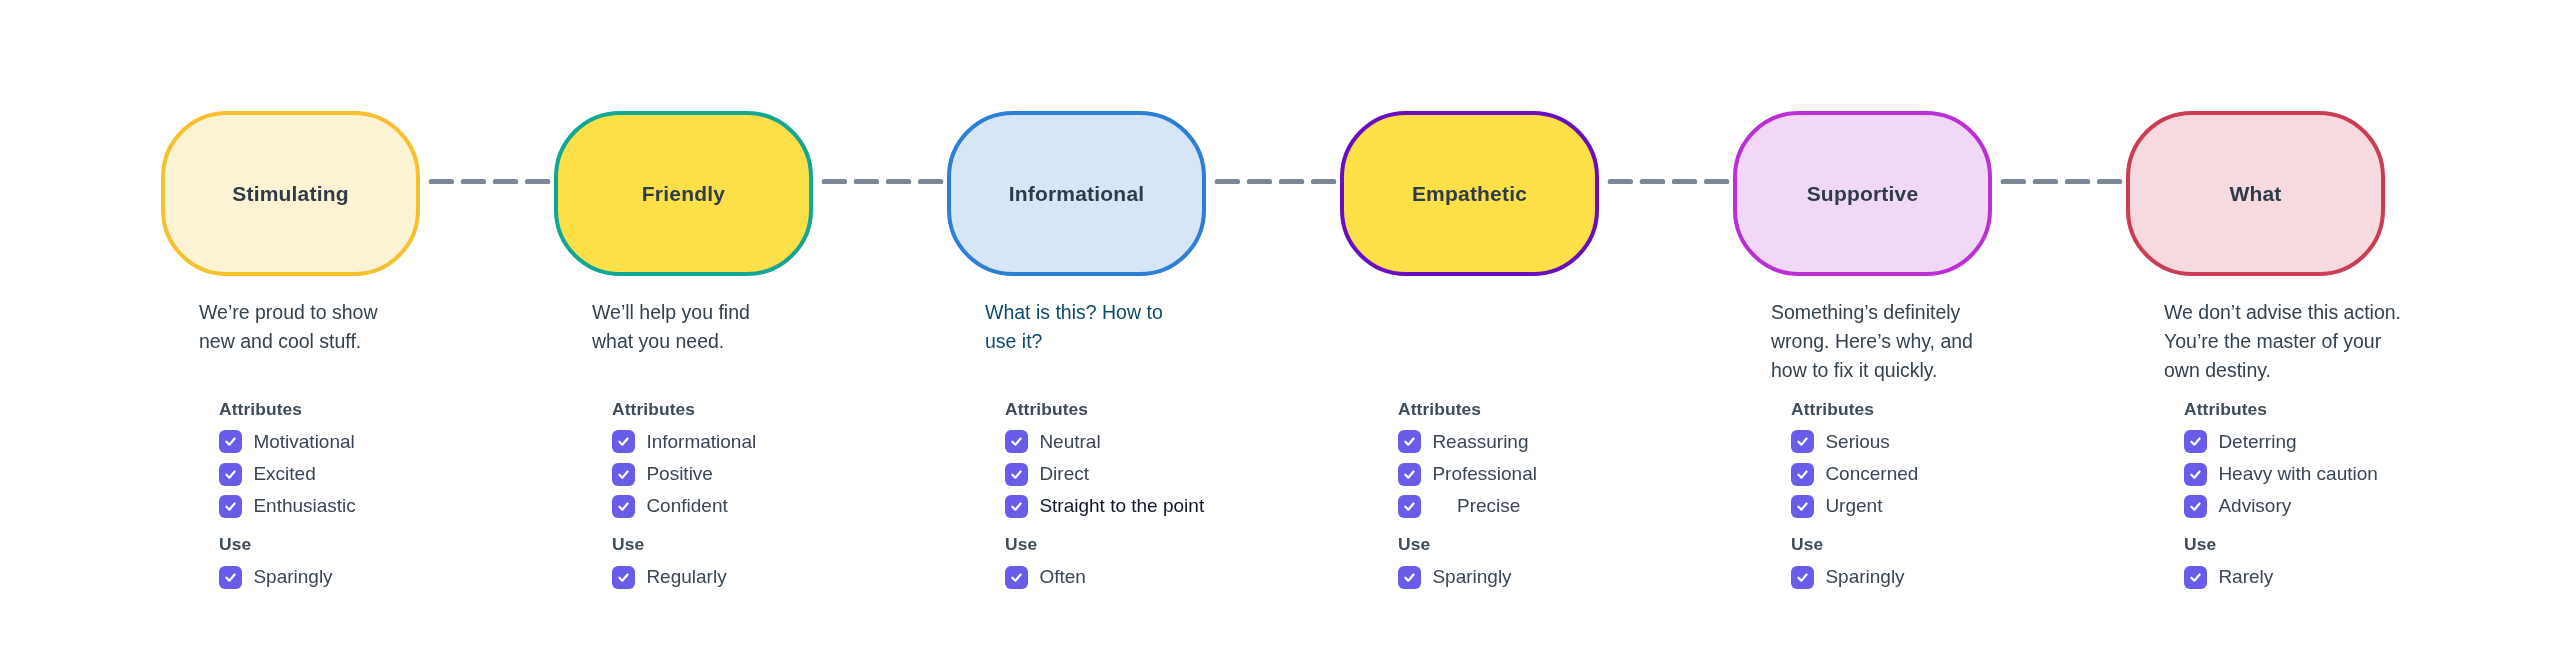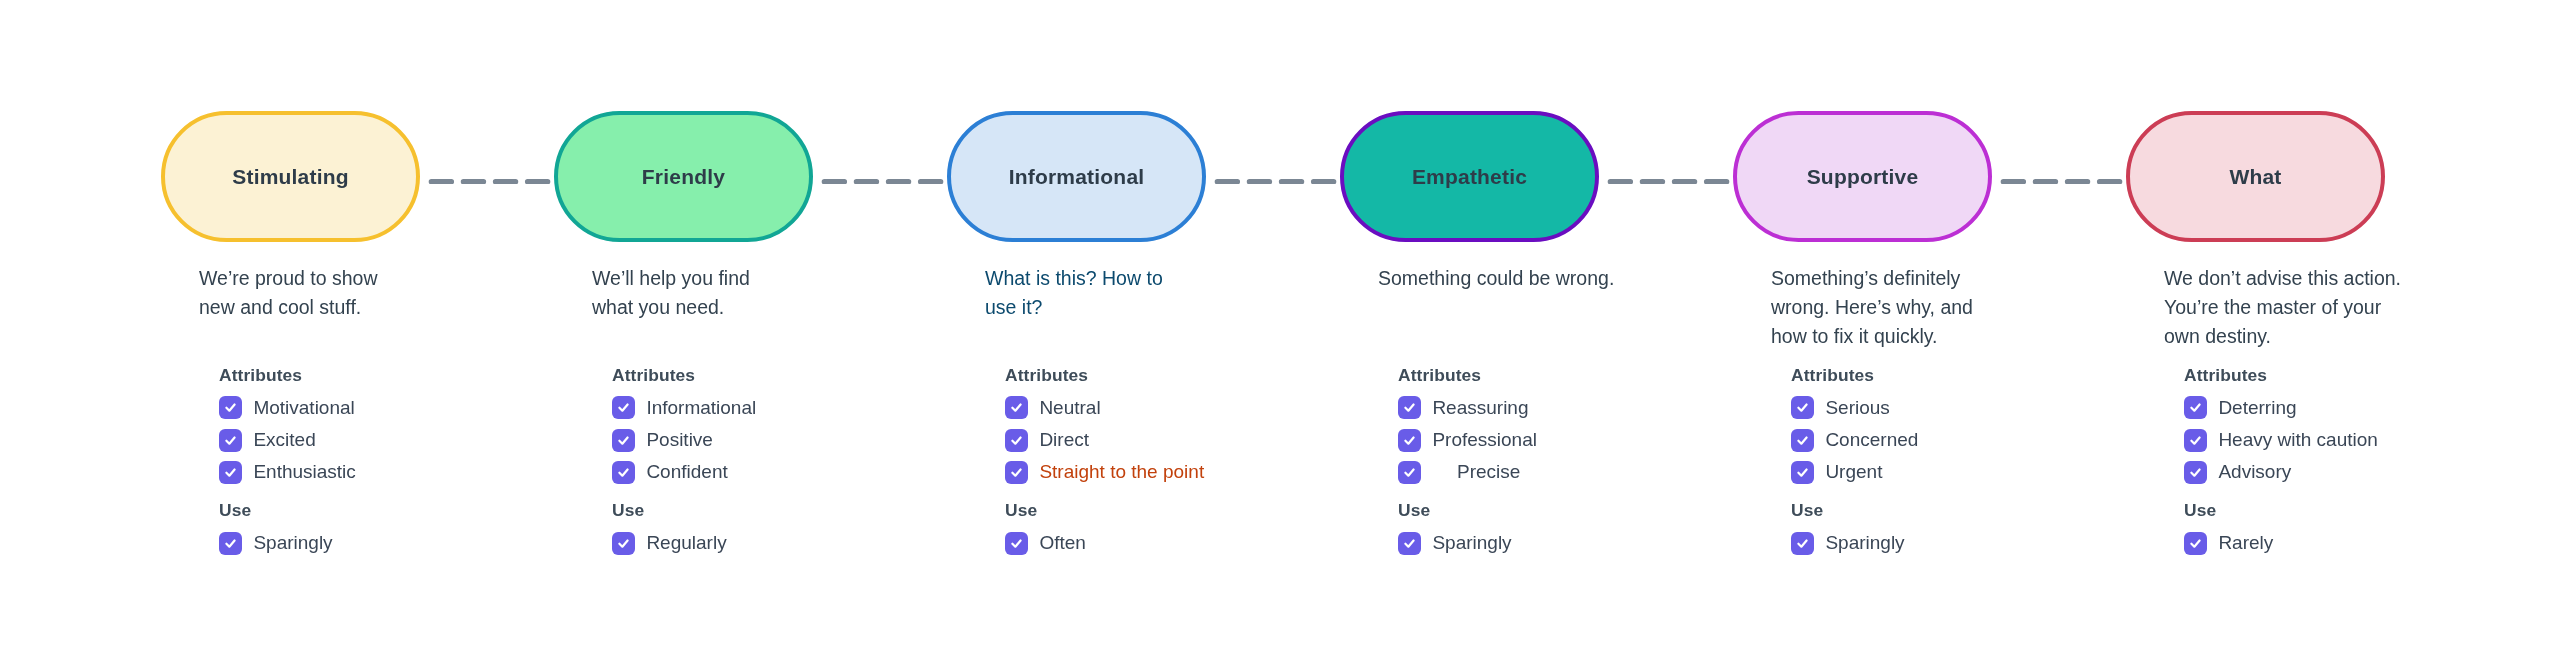--- a/index.html
+++ b/index.html
@@ -15,21 +15,21 @@
     padding:111px 0 0 161px;
     box-sizing:border-box;
   }
   .col{
     position:relative;
     width:393px;
     flex:0 0 393px;
   }
   .pill{
     box-sizing:border-box;
-    width:259px;height:131px;
+    width:259px;height:165px;
     border:4px solid #999;
     border-radius:66px;
     display:flex;align-items:center;justify-content:center;
   }
   .pill-title{
     font-size:21px;font-weight:600;letter-spacing:0.2px;
   }
   .connector{
     position:absolute;
     left:267px;top:63px;width:123px;height:5.4px;
@@ -122,21 +122,21 @@
           <svg viewBox="0 0 24 24">
             <path d="M5.5 12.5l4.8 4.8 8.5-10" fill="none" stroke="#ffffff" stroke-width="3.6" stroke-linecap="round" stroke-linejoin="round"></path>
           </svg>
         </span>
         <span class="check-label" style="color: rgb(58, 70, 86);">Sparingly</span>
       </div>
     </div>
   </div>
 
   <div class="col">
-    <div class="pill" style="border-color: rgb(17, 166, 149); background-color: #86efac;">
+    <div class="pill" style="border-color: rgb(17, 166, 149); background-color: #fde047;">
       <span class="pill-title" style="color: rgb(46, 60, 73);">Friendly</span>
     </div>
 
     <div class="connector">
       <svg width="123" height="5.4" viewBox="0 0 184 8">
         <line x1="5" y1="4" x2="179" y2="4" stroke-width="8" stroke-linecap="round" stroke-dasharray="30 18" style="stroke: rgb(123, 135, 148);"></line>
       </svg>
     </div>
 
     <div class="desc" style="color: rgb(51, 66, 79);">
@@ -225,49 +225,48 @@
         </span>
         <span class="check-label" style="color: rgb(58, 70, 86);">Direct</span>
       </div>
 
       <div class="check-row">
         <span class="checkbox" style="background-color: rgb(105, 92, 232);">
           <svg viewBox="0 0 24 24">
             <path d="M5.5 12.5l4.8 4.8 8.5-10" fill="none" stroke="#ffffff" stroke-width="3.6" stroke-linecap="round" stroke-linejoin="round"></path>
           </svg>
         </span>
-        <span class="check-label" style="color: #c2410c;">Straight to the point</span>
+        <span class="check-label" style="color: #0f172a;">Straight to the point</span>
       </div>
 
       <div class="sec-header use-header" style="color: rgb(62, 76, 89);">Use</div>
 
       <div class="check-row">
         <span class="checkbox" style="background-color: rgb(105, 92, 232);">
           <svg viewBox="0 0 24 24">
             <path d="M5.5 12.5l4.8 4.8 8.5-10" fill="none" stroke="#ffffff" stroke-width="3.6" stroke-linecap="round" stroke-linejoin="round"></path>
           </svg>
         </span>
         <span class="check-label" style="color: rgb(58, 70, 86);">Often</span>
       </div>
     </div>
   </div>
 
   <div class="col">
-    <div class="pill" style="border-color: rgb(106, 13, 192); background-color: #14b8a6;">
+    <div class="pill" style="border-color: rgb(106, 13, 192); background-color: #fde047;">
       <span class="pill-title" style="color: rgb(46, 60, 73);">Empathetic</span>
     </div>
 
     <div class="connector">
       <svg width="123" height="5.4" viewBox="0 0 184 8">
         <line x1="5" y1="4" x2="179" y2="4" stroke-width="8" stroke-linecap="round" stroke-dasharray="30 18" style="stroke: rgb(123, 135, 148);"></line>
       </svg>
     </div>
 
     <div class="desc" style="color: rgb(51, 66, 79);">
-      <div class="desc-line">Something could be wrong.</div>
       <div class="desc-line"></div>
     </div>
 
     <div class="details">
       <div class="sec-header" style="color: rgb(62, 76, 89);">Attributes</div>
 
       <div class="check-row">
         <span class="checkbox" style="background-color: rgb(105, 92, 232);">
           <svg viewBox="0 0 24 24">
             <path d="M5.5 12.5l4.8 4.8 8.5-10" fill="none" stroke="#ffffff" stroke-width="3.6" stroke-linecap="round" stroke-linejoin="round"></path>

